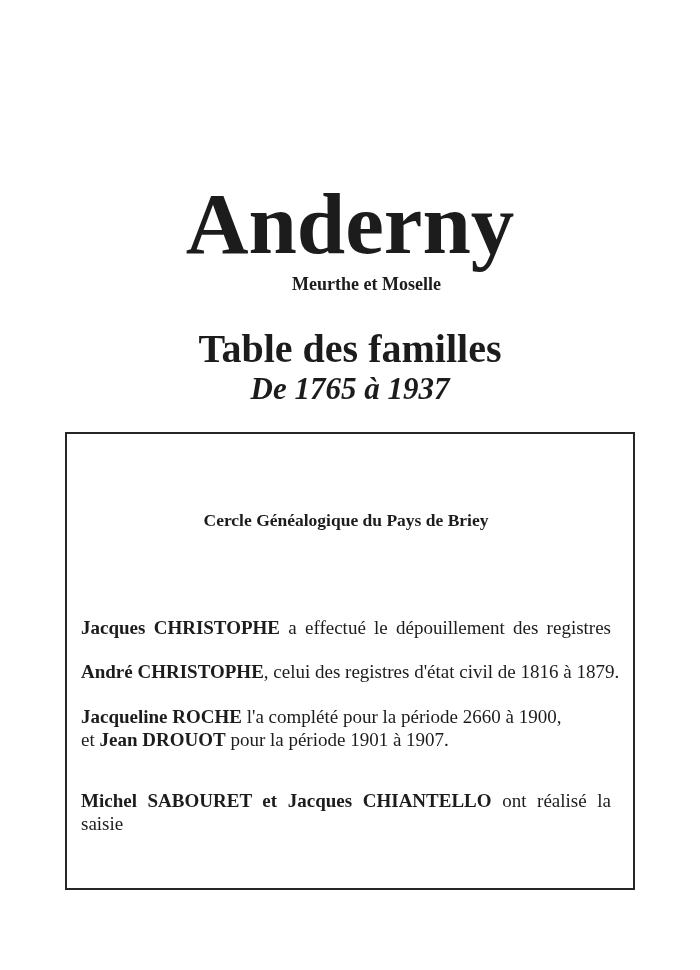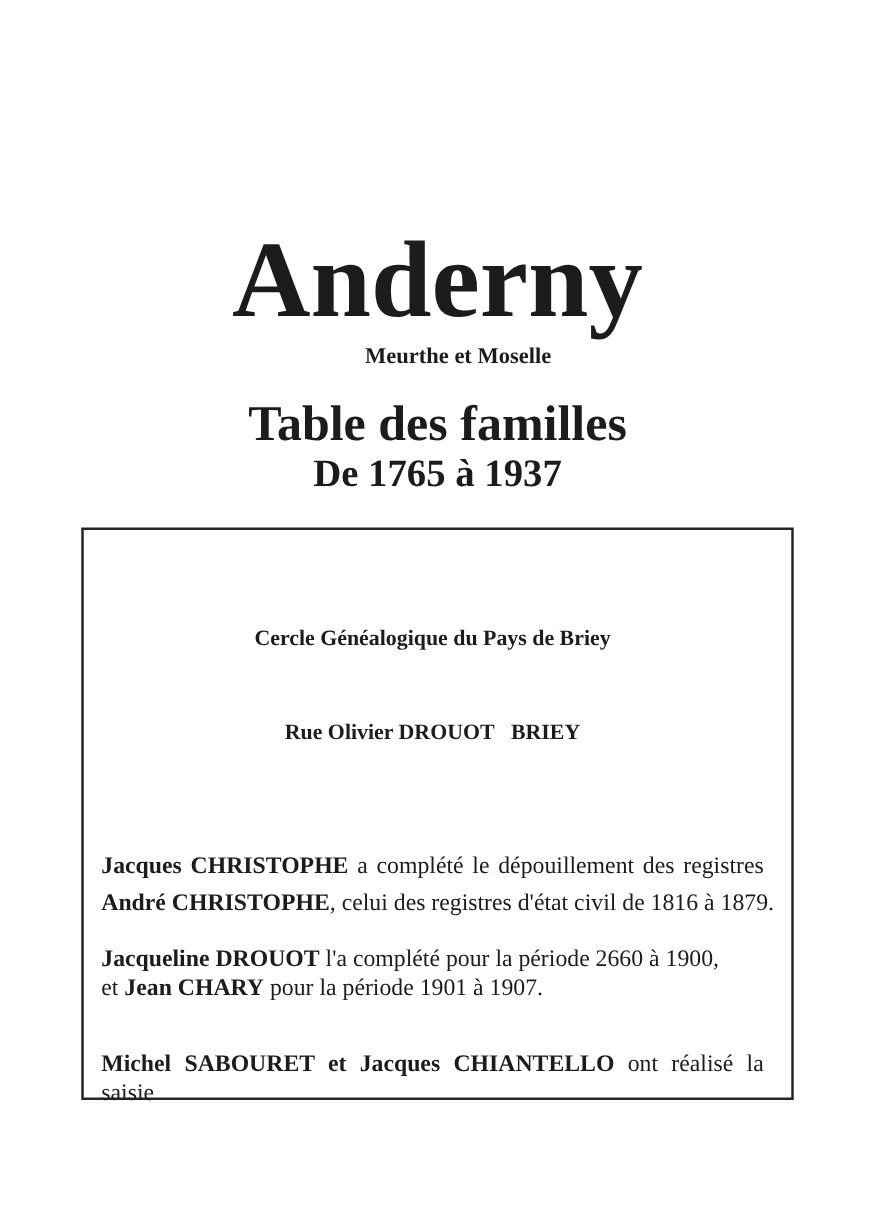--- a/index.html
+++ b/index.html
@@ -26,32 +26,33 @@
   }
   .subtitle {
     margin-top: 6px;
     text-align: center;
     font-size: 18px;
     line-height: 22px;
     font-weight: bold;
     margin-left: 33px;
   }
   .section-title {
-    margin-top: 24px;
+    margin-top: 34px;
     text-align: center;
     font-size: 40px;
     line-height: 40px;
     font-weight: bold;
   }
   .period {
     margin-top: 3px;
     text-align: center;
     font-size: 31px;
     line-height: 34px;
     font-weight: bold;
+    font-style: italic;
   }
   .info-box {
     width: 570px;
     height: 458px;
     margin: 26px auto 0;
     border: 2px solid #262626;
     padding: 24px 22px 0 14px;
   }
   .org {
     text-align: center;
@@ -66,52 +67,51 @@
   }
   .para .line {
     white-space: nowrap;
   }
   .para .line.justify {
     white-space: normal;
     text-align: justify;
     text-align-last: justify;
   }
   .p0 { margin-top: 33px; }
-  .p1 { margin-top: 7px; }
+  .p1 { margin-top: 21px; }
   .p2 { margin-top: 22px; }
   .p3 { margin-top: 38px; }
 </style>
 </head>
 <body>
 
 <div class="page">
 
   <div class="title">Anderny</div>
   <div class="subtitle">Meurthe et Moselle</div>
   <div class="section-title">Table des familles</div>
   <div class="period">De 1765 à 1937</div>
 
   <div class="info-box">
 
     <div class="org">
       <div>Cercle Généalogique du Pays de Briey</div>
-      <div>Rue Olivier DROUOT&nbsp;&nbsp; BRIEY</div>
     </div>
 
     <div class="para p0">
-      <div class="line justify"><b>Jacques CHRISTOPHE</b><span> a complété le dépouillement des registres</span></div>
+      <div class="line justify"><b>Jacques CHRISTOPHE</b><span> a effectué le dépouillement des registres</span></div>
     </div>
 
     <div class="para p1">
       <div class="line"><b>André CHRISTOPHE</b><span>, celui des registres d'état civil de 1816 à 1879.</span></div>
     </div>
 
     <div class="para p2">
-      <div class="line"><b>Jacqueline DROUOT</b><span> l'a complété pour la période 2660 à 1900,</span></div>
-      <div class="line"><span>et </span><b>Jean CHARY</b><span> pour la période 1901 à 1907.</span></div>
+      <div class="line"><b>Jacqueline ROCHE</b><span> l'a complété pour la période 2660 à 1900,</span></div>
+      <div class="line"><span>et </span><b>Jean DROUOT</b><span> pour la période 1901 à 1907.</span></div>
     </div>
 
     <div class="para p3">
       <div class="line justify"><b>Michel SABOURET et Jacques CHIANTELLO</b><span> ont réalisé la saisie</span></div>
 
     </div>
 
   </div>
 </div>
 

